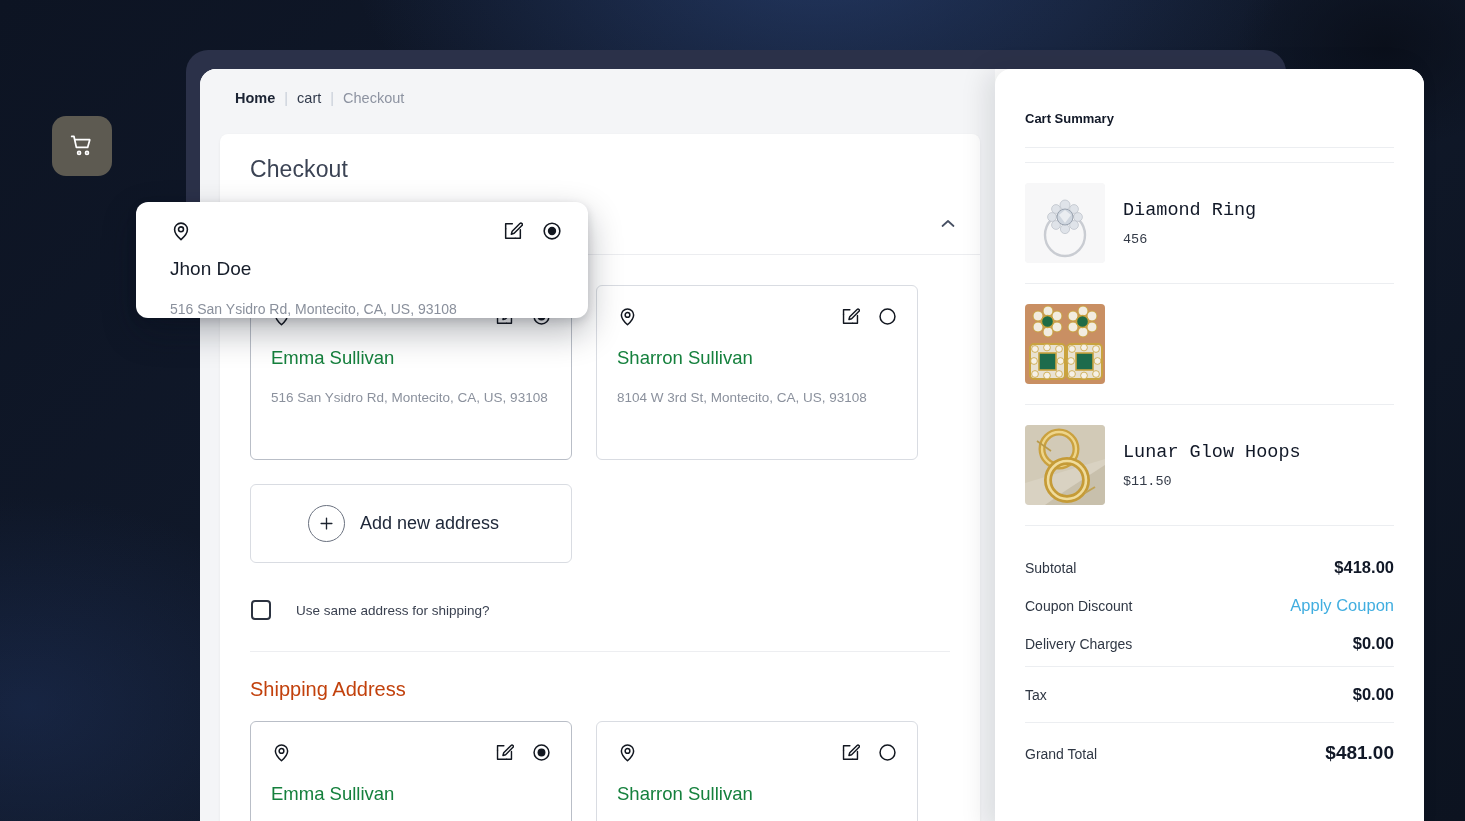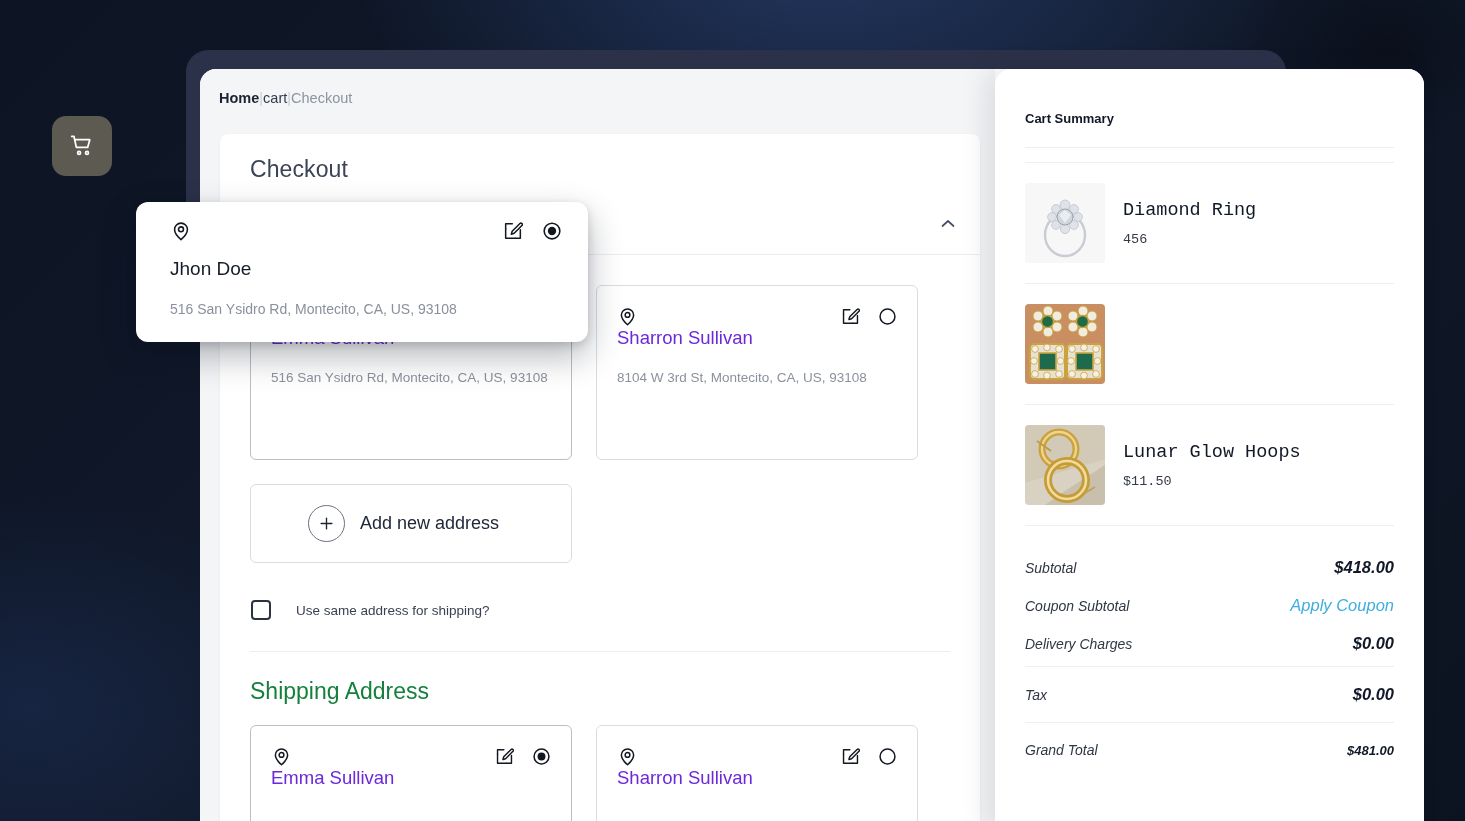--- a/index.html
+++ b/index.html
@@ -51,23 +51,24 @@
     display: flex;
   }
   .left-pane {
     width: 795px; height: 100%;
     background: #f4f5f7;
     position: relative;
   }
 
   
   .breadcrumb {
-    display: flex; align-items: center; 
+    display: flex; align-items: center; gap: 9px;
     padding: 21px 0 0 19px;
     font-size: 14.5px;
+    margin-left: 16px;
   }
   .bc-home { color: #1c2434; font-weight: 700; cursor: pointer; }
   .bc-cart { color: #323b4c; cursor: pointer; }
   .bc-current { color: #8d93a1; }
   .bc-sep { color: #c9ced8; font-weight: 300; }
 
   
   .content-card {
     position: absolute; left: 20px; top: 65px;
     width: 760px; height: 700px;
@@ -108,21 +109,21 @@
     border-radius: 6px;
     padding: 20px 20px 18px 20px;
     background: #fff;
     cursor: pointer;
     position: relative;
   }
   .addr-card.selected { border-color: #b9bec7; }
   .addr-top { display: flex; align-items: center; justify-content: space-between; }
   .addr-actions { display: flex; align-items: center; gap: 18px; }
   .addr-name {
-    font-size: 18.5px; color: #6d28d9; font-weight: 400;
+    margin-top: 20px; font-size: 18.5px; color: #15803d; font-weight: 400;
   }
   .addr-line {
     margin-top: 19px; font-size: 13.5px; color: #8b919d; line-height: 1.5;
   }
 
   
   .add-addr {
     margin: 24px 4px 0 30px;
     width: 322px; height: 79px;
     border: 1px solid #d9dce2; border-radius: 6px;
@@ -151,28 +152,28 @@
     border-radius: 4px; flex: none; background: #fff;
   }
   .cb-label { font-size: 13.5px; color: #3a4150; }
 
   .thin-divider {
     margin: 31px 30px 0 30px;
     border-top: 1px solid #edeef1;
   }
 
   .shipping-title {
-    font-size: 23px; color: #15803d; font-weight: 400;
+    font-size: 20px; color: #c2410c; font-weight: 400;
     padding: 26px 0 0 30px;
   }
 
   
   .float-card {
     position: absolute; left: 136px; top: 202px;
-    width: 452px; height: 140px;
+    width: 452px; height: 116px;
     background: #ffffff;
     border-radius: 12px;
     box-shadow: 0 14px 34px rgba(9,15,30,0.30), 0 3px 10px rgba(9,15,30,0.14);
     padding: 18px 26px 0 34px;
     z-index: 40;
   }
   .float-top { display: flex; align-items: center; justify-content: space-between; }
   .float-actions { display: flex; align-items: center; gap: 19px; }
   .float-name { margin-top: 16px; font-size: 19px; color: #161d2a; }
   .float-addr { margin-top: 21px; font-size: 14px; color: #8a909c; }
@@ -205,28 +206,28 @@
     flex: none; overflow: hidden; background: #f3f4f6;
   }
   .cs-thumb svg { display: block; width: 100%; height: 100%; }
   .cs-item-name { font-size: 18.5px; color: #111827; font-weight: 500; }
   .cs-item-price { font-size: 13.5px; color: #343b48; margin-top: 11px; }
 
   .cs-totals { padding-top: 26px; }
   .cs-row {
     display: flex; justify-content: space-between; align-items: baseline;
     padding: 6px 0 13px 0;
-    font-size: 14px; color: #2f3744; font-style: italic;
+    font-size: 14px; color: #2f3744;
   }
   .cs-row .amt { font-size: 16.5px; font-weight: 700; color: #111827; }
   .cs-row .coupon { font-size: 16.5px; color: #41aee0; cursor: pointer; font-weight: 400; }
   .cs-sep { border-top: 1px solid #eceef1; }
   .cs-row.pad { padding-top: 18px; padding-bottom: 18px; }
   .cs-row.grand { padding-top: 19px; justify-content: space-between; }
-  .cs-row.grand .amt { font-size: 13px; }
+  .cs-row.grand .amt { font-size: 19px; }
   .cs-row.grand .lbl { font-size: 14px; }
 
   
   .addr-grid.bottom { padding-top: 20px; }
 </style>
 </head>
 <body>
 
 <div class="bg-glow"></div>
 <div class="bg-corner-tr"></div>
@@ -491,21 +492,21 @@
       <div class="cs-item-price">$11.50</div>
     </div>
   </div>
 
   <div class="cs-totals">
     <div class="cs-row">
       <span class="lbl">Subtotal</span>
       <span class="amt">$418.00</span>
     </div>
     <div class="cs-row">
-      <span class="lbl">Coupon Subtotal</span>
+      <span class="lbl">Coupon Discount</span>
       <span class="coupon">Apply Coupon</span>
     </div>
     <div class="cs-row">
       <span class="lbl">Delivery Charges</span>
       <span class="amt">$0.00</span>
     </div>
     <div class="cs-sep"></div>
     <div class="cs-row pad">
       <span class="lbl">Tax</span>
       <span class="amt">$0.00</span>

